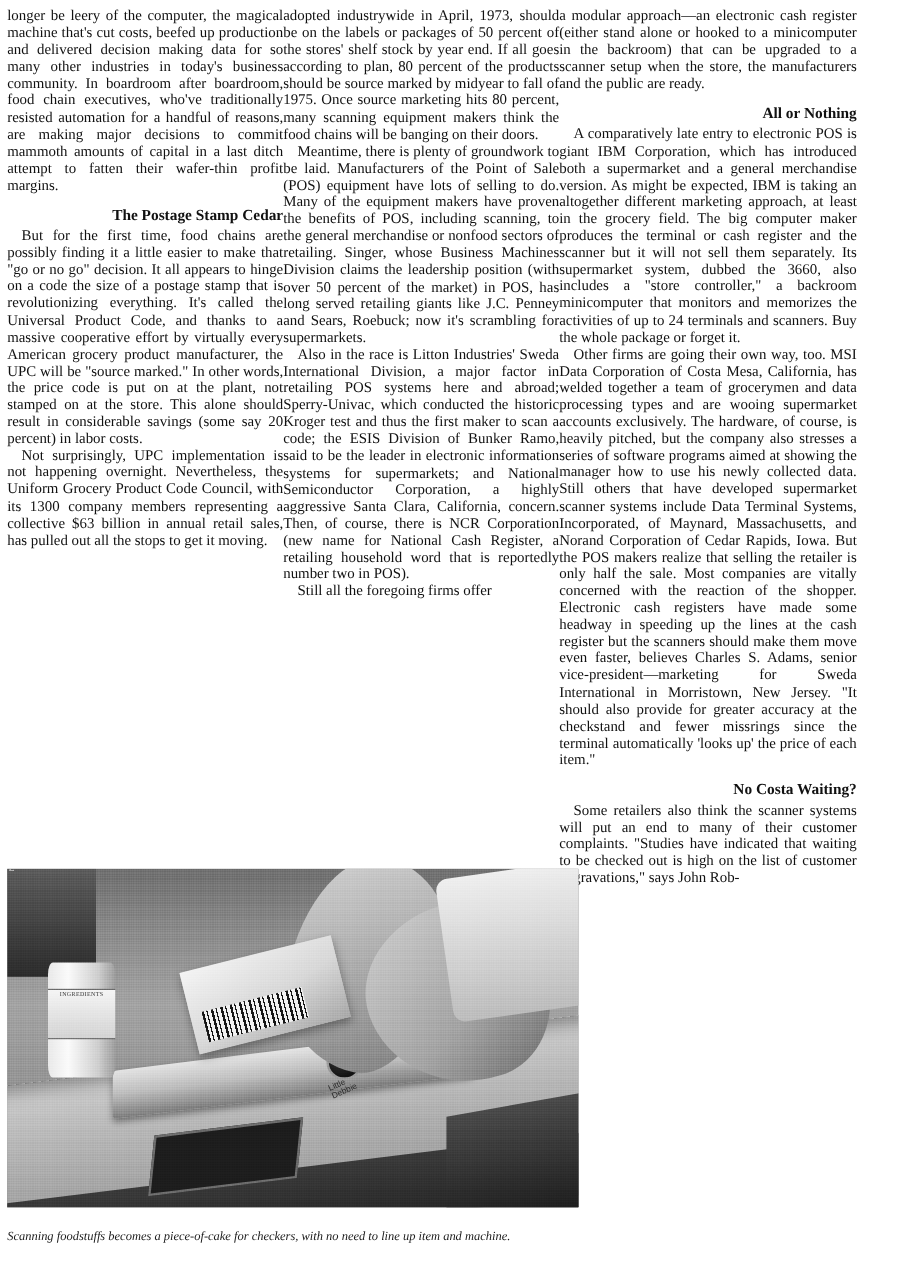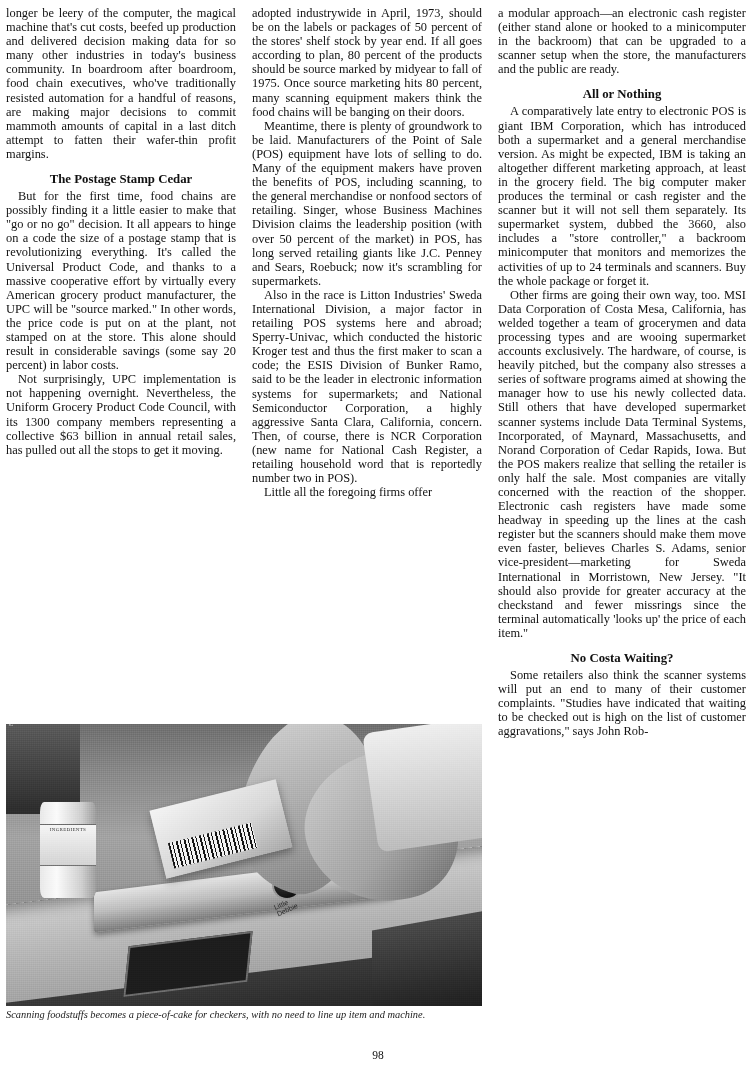--- a/index.html
+++ b/index.html
@@ -21,21 +21,20 @@
     height: 1067px;
     padding: 0;
     box-sizing: border-box;
   }
   .columns {
     position: absolute;
     top: 6px;
     left: 6px;
     right: 6px;
     display: flex;
-    gap: 16px;
   }
   .col {
     width: 230px;
     font-size: 12.4px;
     line-height: 14.1px;
     text-align: justify;
     text-justify: inter-word;
     hyphens: auto;
   }
   .col p {
@@ -44,21 +43,21 @@
   }
   .col p.noindent {
     text-indent: 0;
   }
   h3.subhead {
     font-family: "Liberation Serif", serif;
     font-weight: bold;
     font-size: 12.8px;
     line-height: 15px;
     margin: 11px 0 2px 0;
-    text-align: center;
+    text-align: right;
   }
   
   .photo-wrap {
     position: absolute;
     left: 6px;
     top: 724px;
     width: 476px;
   }
   .photo {
     width: 476px;
@@ -66,21 +65,21 @@
     position: relative;
     overflow: hidden;
     background: #8e8e8a;
     filter: grayscale(100%);
   }
   .caption {
     font-size: 10.4px;
     line-height: 11.6px;
     font-style: italic;
     font-family: "Liberation Serif", serif;
-    margin-top: 3px;
+    margin-top: 19px;
     color: #1a1a1a;
   }
   .folio {
     position: absolute;
     bottom: 6px;
     left: 0;
     width: 100%;
     text-align: center;
     font-size: 11.5px;
     font-family: "Liberation Serif", serif;
@@ -247,21 +246,21 @@
       <p class="noindent">longer be leery of the computer, the magical machine that's cut costs, beefed up production and delivered decision making data for so many other industries in today's business community. In boardroom after boardroom, food chain executives, who've traditionally resisted automation for a handful of reasons, are making major decisions to commit mammoth amounts of capital in a last ditch attempt to fatten their wafer-thin profit margins.</p>
       <h3 class="subhead">The Postage Stamp Cedar</h3>
       <p>But for the first time, food chains are possibly finding it a little easier to make that "go or no go" decision. It all appears to hinge on a code the size of a postage stamp that is revolutionizing everything. It's called the Universal Product Code, and thanks to a massive cooperative effort by virtually every American grocery product manufacturer, the UPC will be "source marked." In other words, the price code is put on at the plant, not stamped on at the store. This alone should result in considerable savings (some say 20 percent) in labor costs.</p>
       <p>Not surprisingly, UPC implementation is not happening overnight. Nevertheless, the Uniform Grocery Product Code Council, with its 1300 company members representing a collective $63 billion in annual retail sales, has pulled out all the stops to get it moving.</p>
     </div>
 
     <div class="col col-middle">
       <p class="noindent">adopted industrywide in April, 1973, should be on the labels or packages of 50 percent of the stores' shelf stock by year end. If all goes according to plan, 80 percent of the products should be source marked by midyear to fall of 1975. Once source marketing hits 80 percent, many scanning equipment makers think the food chains will be banging on their doors.</p>
       <p>Meantime, there is plenty of groundwork to be laid. Manufacturers of the Point of Sale (POS) equipment have lots of selling to do. Many of the equipment makers have proven the benefits of POS, including scanning, to the general merchandise or nonfood sectors of retailing. Singer, whose Business Machines Division claims the leadership position (with over 50 percent of the market) in POS, has long served retailing giants like J.C. Penney and Sears, Roebuck; now it's scrambling for supermarkets.</p>
       <p>Also in the race is Litton Industries' Sweda International Division, a major factor in retailing POS systems here and abroad; Sperry-Univac, which conducted the historic Kroger test and thus the first maker to scan a code; the ESIS Division of Bunker Ramo, said to be the leader in electronic information systems for supermarkets; and National Semiconductor Corporation, a highly aggressive Santa Clara, California, concern. Then, of course, there is NCR Corporation (new name for National Cash Register, a retailing household word that is reportedly number two in POS).</p>
-      <p>Little all the foregoing firms offer</p>
+      <p>Still all the foregoing firms offer</p>
     </div>
 
     <div class="col col-right">
       <p class="noindent">a modular approach—an electronic cash register (either stand alone or hooked to a minicomputer in the backroom) that can be upgraded to a scanner setup when the store, the manufacturers and the public are ready.</p>
       <h3 class="subhead">All or Nothing</h3>
       <p>A comparatively late entry to electronic POS is giant IBM Corporation, which has introduced both a supermarket and a general merchandise version. As might be expected, IBM is taking an altogether different marketing approach, at least in the grocery field. The big computer maker produces the terminal or cash register and the scanner but it will not sell them separately. Its supermarket system, dubbed the 3660, also includes a "store controller," a backroom minicomputer that monitors and memorizes the activities of up to 24 terminals and scanners. Buy the whole package or forget it.</p>
       <p>Other firms are going their own way, too. MSI Data Corporation of Costa Mesa, California, has welded together a team of grocerymen and data processing types and are wooing supermarket accounts exclusively. The hardware, of course, is heavily pitched, but the company also stresses a series of software programs aimed at showing the manager how to use his newly collected data. Still others that have developed supermarket scanner systems include Data Terminal Systems, Incorporated, of Maynard, Massachusetts, and Norand Corporation of Cedar Rapids, Iowa. But the POS makers realize that selling the retailer is only half the sale. Most companies are vitally concerned with the reaction of the shopper. Electronic cash registers have made some headway in speeding up the lines at the cash register but the scanners should make them move even faster, believes Charles S. Adams, senior vice-president—marketing for Sweda International in Morristown, New Jersey. "It should also provide for greater accuracy at the checkstand and fewer missrings since the terminal automatically 'looks up' the price of each item."</p>
       <h3 class="subhead">No Costa Waiting?</h3>
       <p>Some retailers also think the scanner systems will put an end to many of their customer complaints. "Studies have indicated that waiting to be checked out is high on the list of customer aggravations," says John Rob-</p>
     </div>
@@ -288,15 +287,14 @@
       <div class="box-held">
         <div class="spec-label">Little Debbie</div>
         <div class="bar-code"></div>
       </div>
       <div class="dark-r"></div>
       <div class="ph-grain"></div>
     </div>
     <div class="caption">Scanning foodstuffs becomes a piece-of-cake for checkers, with no need to line up item and machine.</div>
   </div>
 
-  <div class="folio">98</div>
 
 </div>
 
 </body></html>

